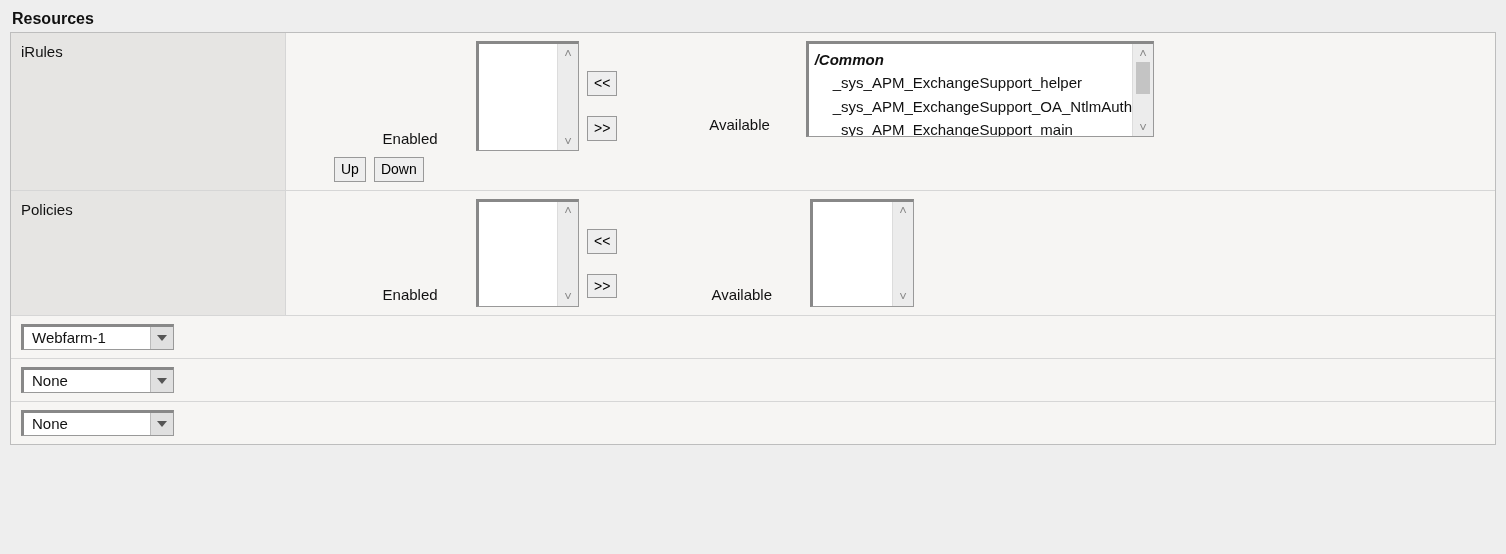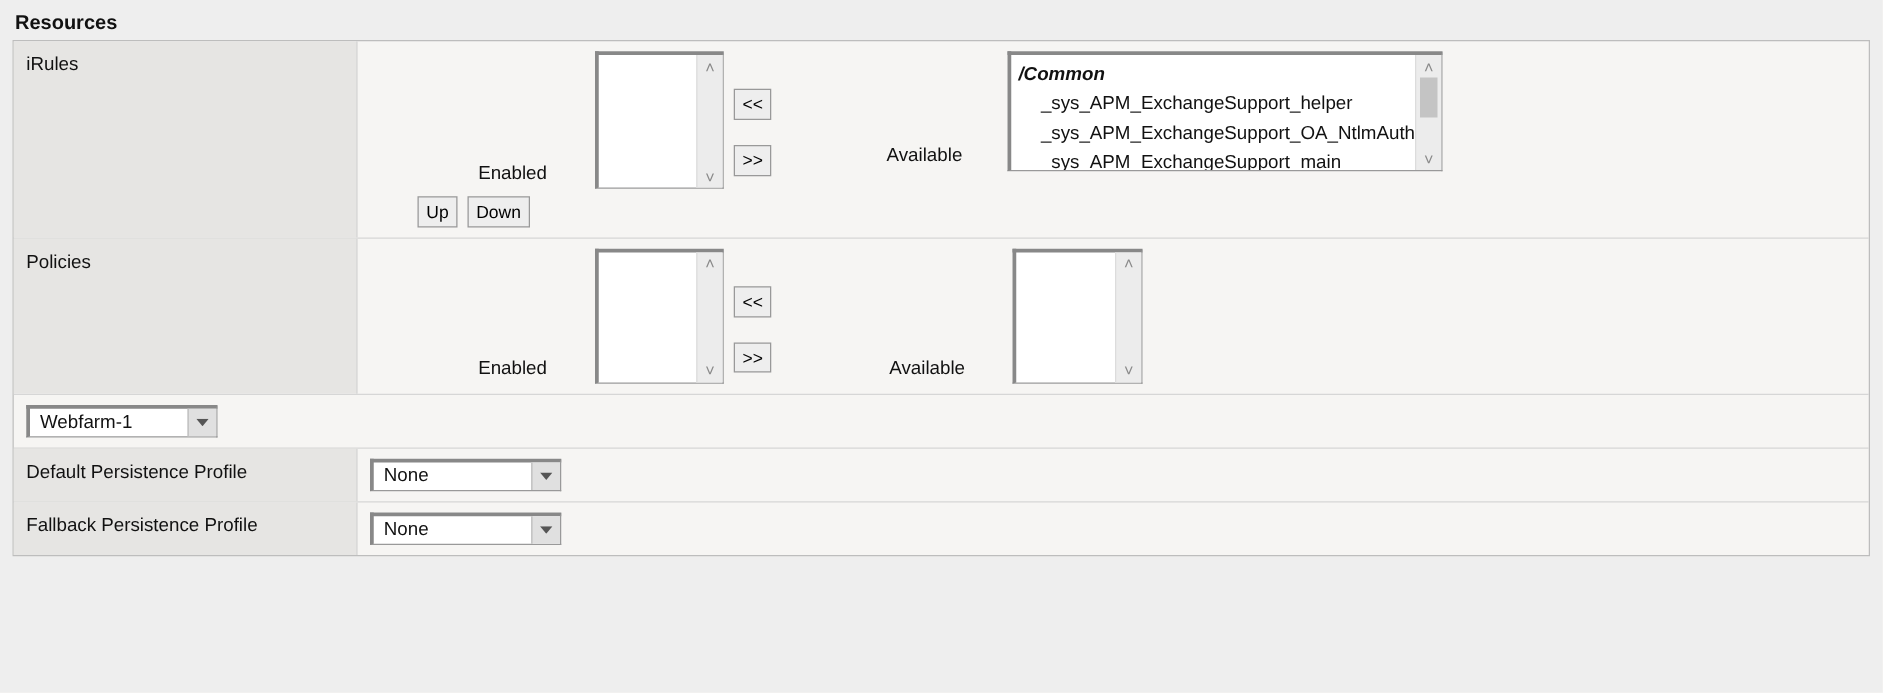--- a/index.html
+++ b/index.html
@@ -296,39 +296,33 @@
         <div class="sel-arrow">
           <svg class="caret" viewBox="0 0 10 6">
               <path d="M0 0 L5 6 L10 0 Z" fill="#555"></path>
             </svg>
         </div>
       </div>
     </div>
   </div>
 
   <div class="row">
-    <div class="label-cell">
-      <span>Default Persistence Profile</span>
-    </div>
     <div class="content-cell">
       <div class="select-wrap">
         <div class="sel-text">None</div>
         <div class="sel-arrow">
           <svg class="caret" viewBox="0 0 10 6">
               <path d="M0 0 L5 6 L10 0 Z" fill="#555"></path>
             </svg>
         </div>
       </div>
     </div>
   </div>
 
   <div class="row">
-    <div class="label-cell">
-      <span>Fallback Persistence Profile</span>
-    </div>
     <div class="content-cell">
       <div class="select-wrap">
         <div class="sel-text">None</div>
         <div class="sel-arrow">
           <svg class="caret" viewBox="0 0 10 6">
               <path d="M0 0 L5 6 L10 0 Z" fill="#555"></path>
             </svg>
         </div>
       </div>
     </div>

